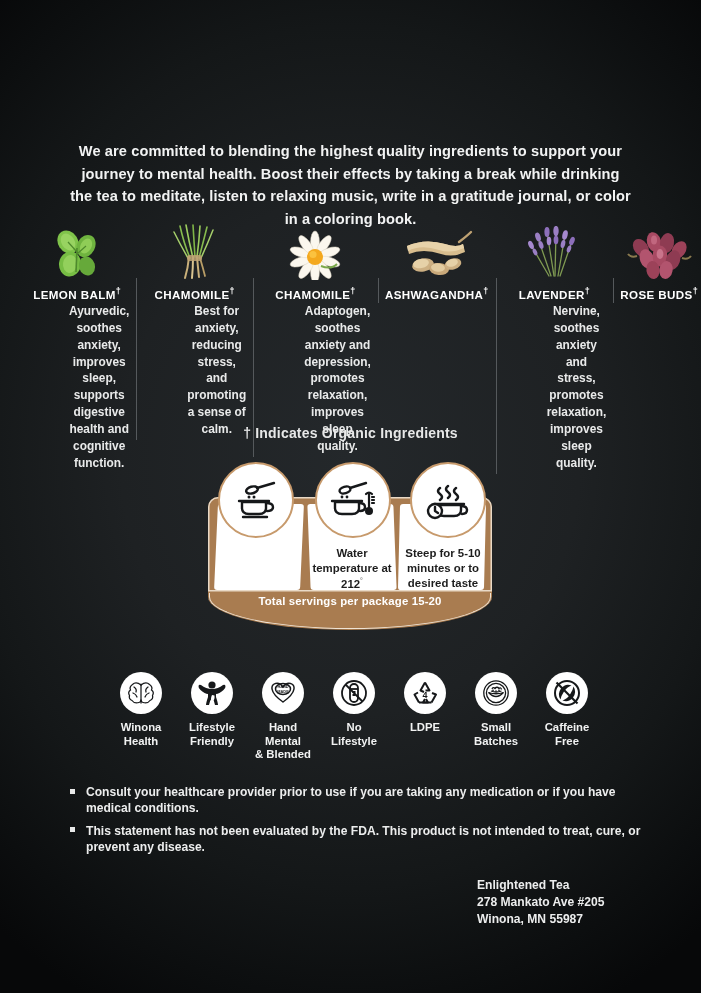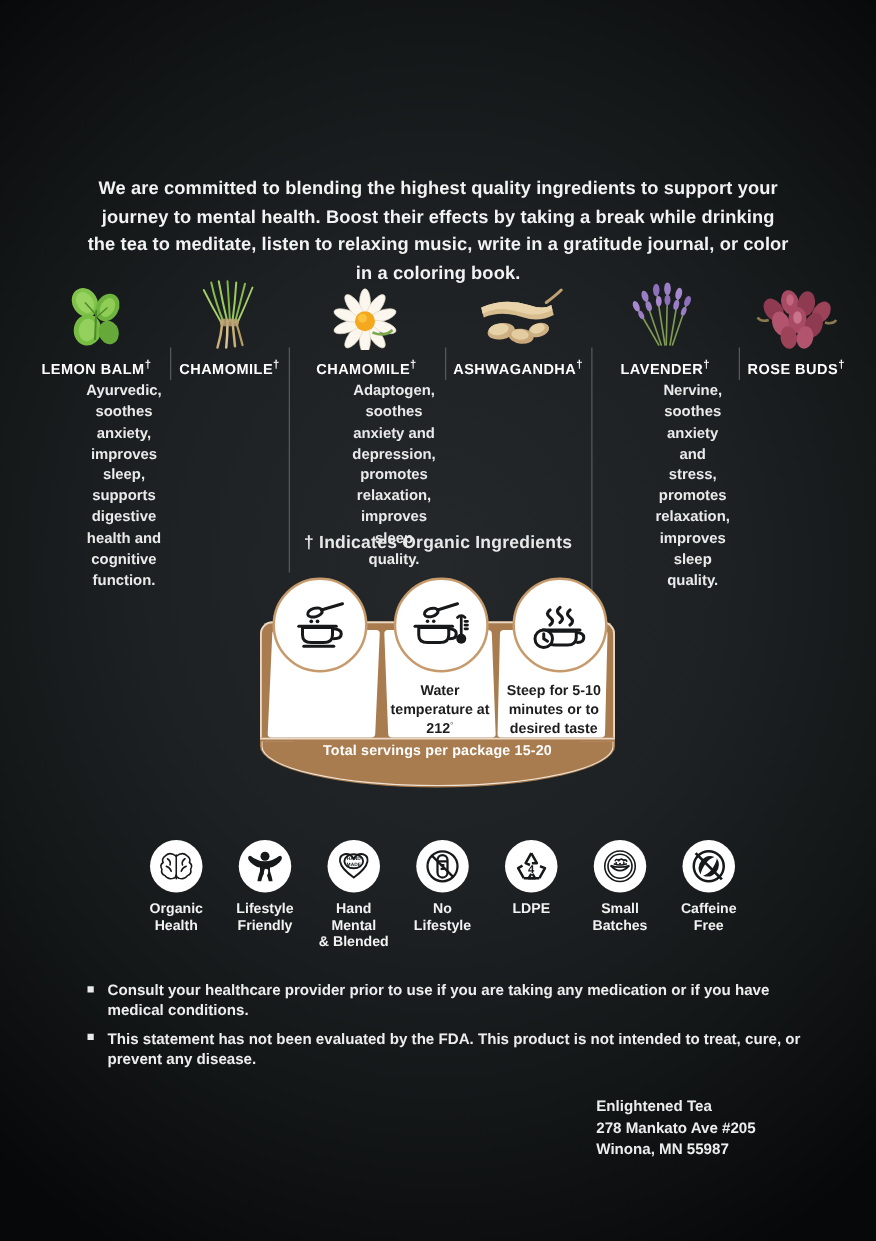--- a/index.html
+++ b/index.html
@@ -174,20 +174,21 @@
           <g stroke-linecap="round" fill="none">
             <path d="M21 33 Q20 44 17 54" stroke="#c9b07a" stroke-width="2"></path>
             <path d="M25 33 Q25 44 24 54" stroke="#d8c38f" stroke-width="2"></path>
             <path d="M29 33 Q30 44 31 53" stroke="#c9b07a" stroke-width="2"></path>
             <path d="M32 34 Q35 44 37 52" stroke="#b89d66" stroke-width="1.8"></path>
           </g>
           <rect x="19" y="31" width="15" height="6" rx="2.5" fill="#bda273" opacity="0.85"></rect>
         </svg>
       </div>
       <div class="name"><span>CHAMOMILE</span><sup>†</sup></div>
+      <div class="desc">Best for anxiety, reducing stress, and promoting a sense of calm.</div>
     </div>
 
     <div class="ing">
       <div class="art">
         <svg width="62" height="50" viewBox="0 0 62 50">
           <g transform="translate(30,27)">
             <g fill="#fbf7ee" stroke="#ddd5c4" stroke-width="0.5">
               <ellipse cx="0" cy="-15" rx="4.4" ry="11"></ellipse>
               <ellipse cx="0" cy="-15" rx="4.4" ry="11" transform="rotate(36)"></ellipse>
               <ellipse cx="0" cy="-15" rx="4.4" ry="11" transform="rotate(72)"></ellipse>
@@ -363,21 +364,21 @@
       <div class="disc">
         <svg width="30" height="28" viewBox="0 0 30 28">
           <g fill="none" stroke="#16181a" stroke-width="1.25" stroke-linecap="round">
             <path d="M15 5 L15 24"></path>
             <path d="M15 6 Q10 2 6.5 5.5 Q3 8 4.5 11 Q1.5 13 3.5 16.5 Q2.5 20 6 21.5 Q8.5 25 13 23.5 Q15 23 15 21"></path>
             <path d="M15 6 Q20 2 23.5 5.5 Q27 8 25.5 11 Q28.5 13 26.5 16.5 Q27.5 20 24 21.5 Q21.5 25 17 23.5 Q15 23 15 21"></path>
             <path d="M8 8 Q11 10 10 13 M7 14 Q10 15 11 18 M22 8 Q19 10 20 13 M23 14 Q20 15 19 18"></path>
           </g>
         </svg>
       </div>
-      <div class="blabel"><span>Organic</span><br><span>Health</span></div>
+      <div class="blabel"><span>Winona</span><br><span>Health</span></div>
     </div>
 
     <div class="badge">
       <div class="disc">
         <svg width="30" height="28" viewBox="0 0 30 28">
           <circle cx="15" cy="6" r="3.6" fill="#16181a"></circle>
           <path d="M15 10 Q9 10 4 6 Q2 5 1.5 7 Q1.2 9 3.5 11 Q8 15 11 15 L11 18 Q9 24 9 26 L12 26 Q13 21 15 19 Q17 21 18 26 L21 26 Q21 24 19 18 L19 15 Q22 15 26.5 11 Q28.8 9 28.5 7 Q28 5 26 6 Q21 10 15 10 Z" fill="#16181a"></path>
           <path d="M15 16 Q13 20 15 23 Q18 21 17.5 16.5 Z" fill="#ffffff"></path>
         </svg>
       </div>

